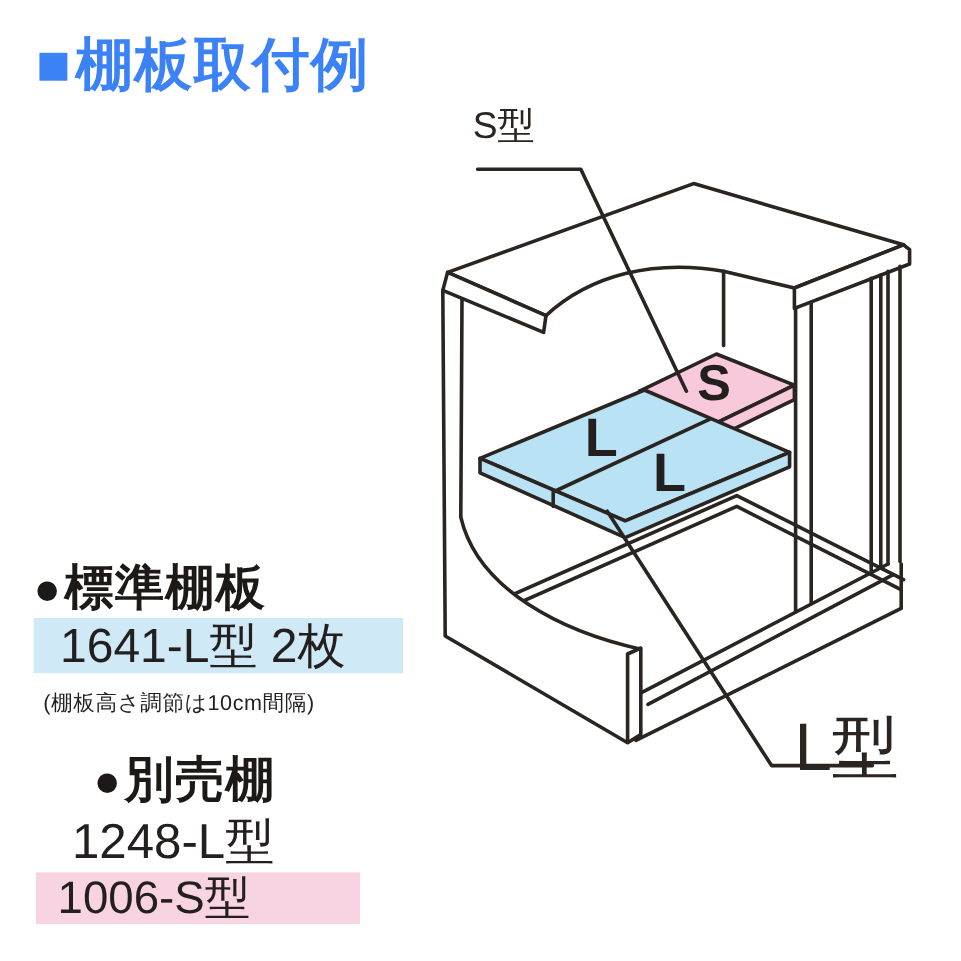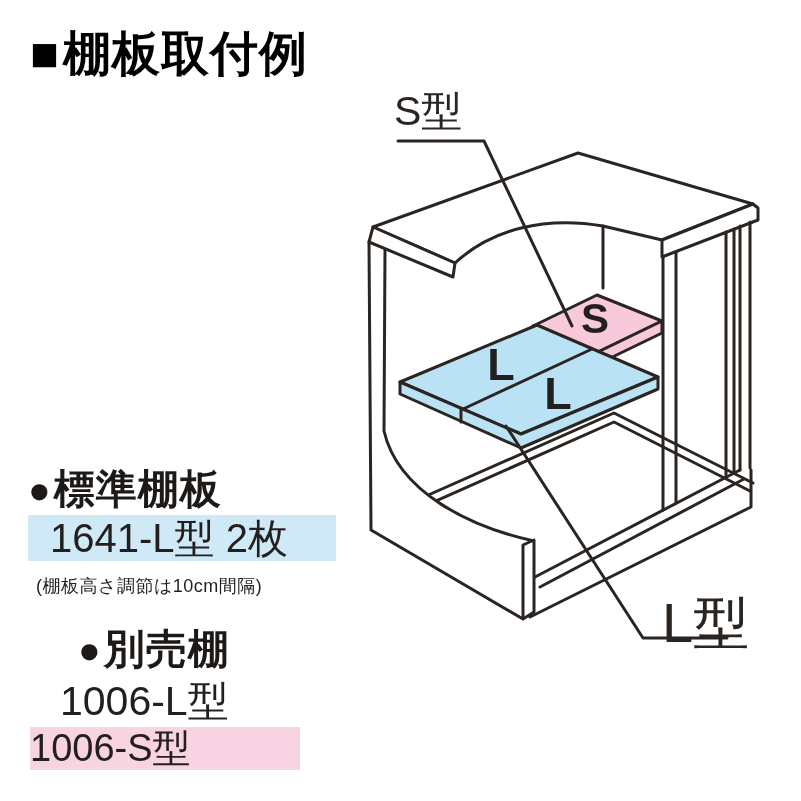--- a/index.html
+++ b/index.html
@@ -18,46 +18,46 @@
     width:801px;height:801px;
     background:#fff;
     overflow:hidden;
     font-family:"Liberation Sans","DejaVu Sans",sans-serif;
     color:var(--color-text);
   }
   .abs{position:absolute;}
   .title{
     left:30px;top:22px;
     font-size:48px;font-weight:900;letter-spacing:1px;
-    white-space:nowrap;color:#000000;
+    white-space:nowrap;color:#3b82f6;
   }
   .title .sq{margin-right:3px;}
   .callout{
     font-weight:500;white-space:nowrap;color:#2b2522;
   }
-  .callout.s{left:394px;top:84px;font-size:41px;}
+  .callout.s{left:394px;top:84px;font-size:31px;}
   .callout.l{left:662px;top:586px;font-size:56px;}
   .legend-header{
     font-size:41px;font-weight:700;white-space:nowrap;color:#1d1916;
     letter-spacing:1px;
   }
   .legend-header .marker{font-size:0.92em;margin-right:2px;color:var(--color-bullet);}
   .hl-box{
     display:flex;align-items:center;
     white-space:nowrap;font-weight:500;
   }
   .hl-box.blue{
     left:28px;top:515px;width:308px;height:46px;
     background:var(--color-highlight_blue);
     font-size:40px;padding-left:22px;
   }
   .hl-box.pink{
     left:30px;top:727px;width:270px;height:43px;
     background:var(--color-highlight_pink);
-    font-size:38px;padding-left:0;
+    font-size:38px;padding-left:18px;
   }
   .note{
     left:36px;top:574px;font-size:18px;font-weight:400;
     white-space:nowrap;letter-spacing:0.5px;
   }
   .plain-item{
     left:60px;top:674px;font-size:41px;font-weight:500;white-space:nowrap;
   }
   svg.draw{left:0;top:0;width:801px;height:801px;}
   .ln{fill:none;stroke:var(--color-line);stroke-width:3;stroke-linejoin:round;stroke-linecap:round;}
@@ -140,18 +140,18 @@
     <span class="marker">●</span><span>標準棚板</span>
   </div>
   <div class="abs hl-box blue">
     <span>1641-L型 2枚</span>
   </div>
   <div class="abs note">(棚板高さ調節は10cm間隔)</div>
 
   <div class="abs legend-header" style="left:42px;top:622px;margin-left:36px;">
     <span class="marker">●</span><span>別売棚</span>
   </div>
-  <div class="abs plain-item">1006-L型</div>
+  <div class="abs plain-item">1248-L型</div>
   <div class="abs hl-box pink">
     <span>1006-S型</span>
   </div>
 
 </div>
 
 </body></html>

